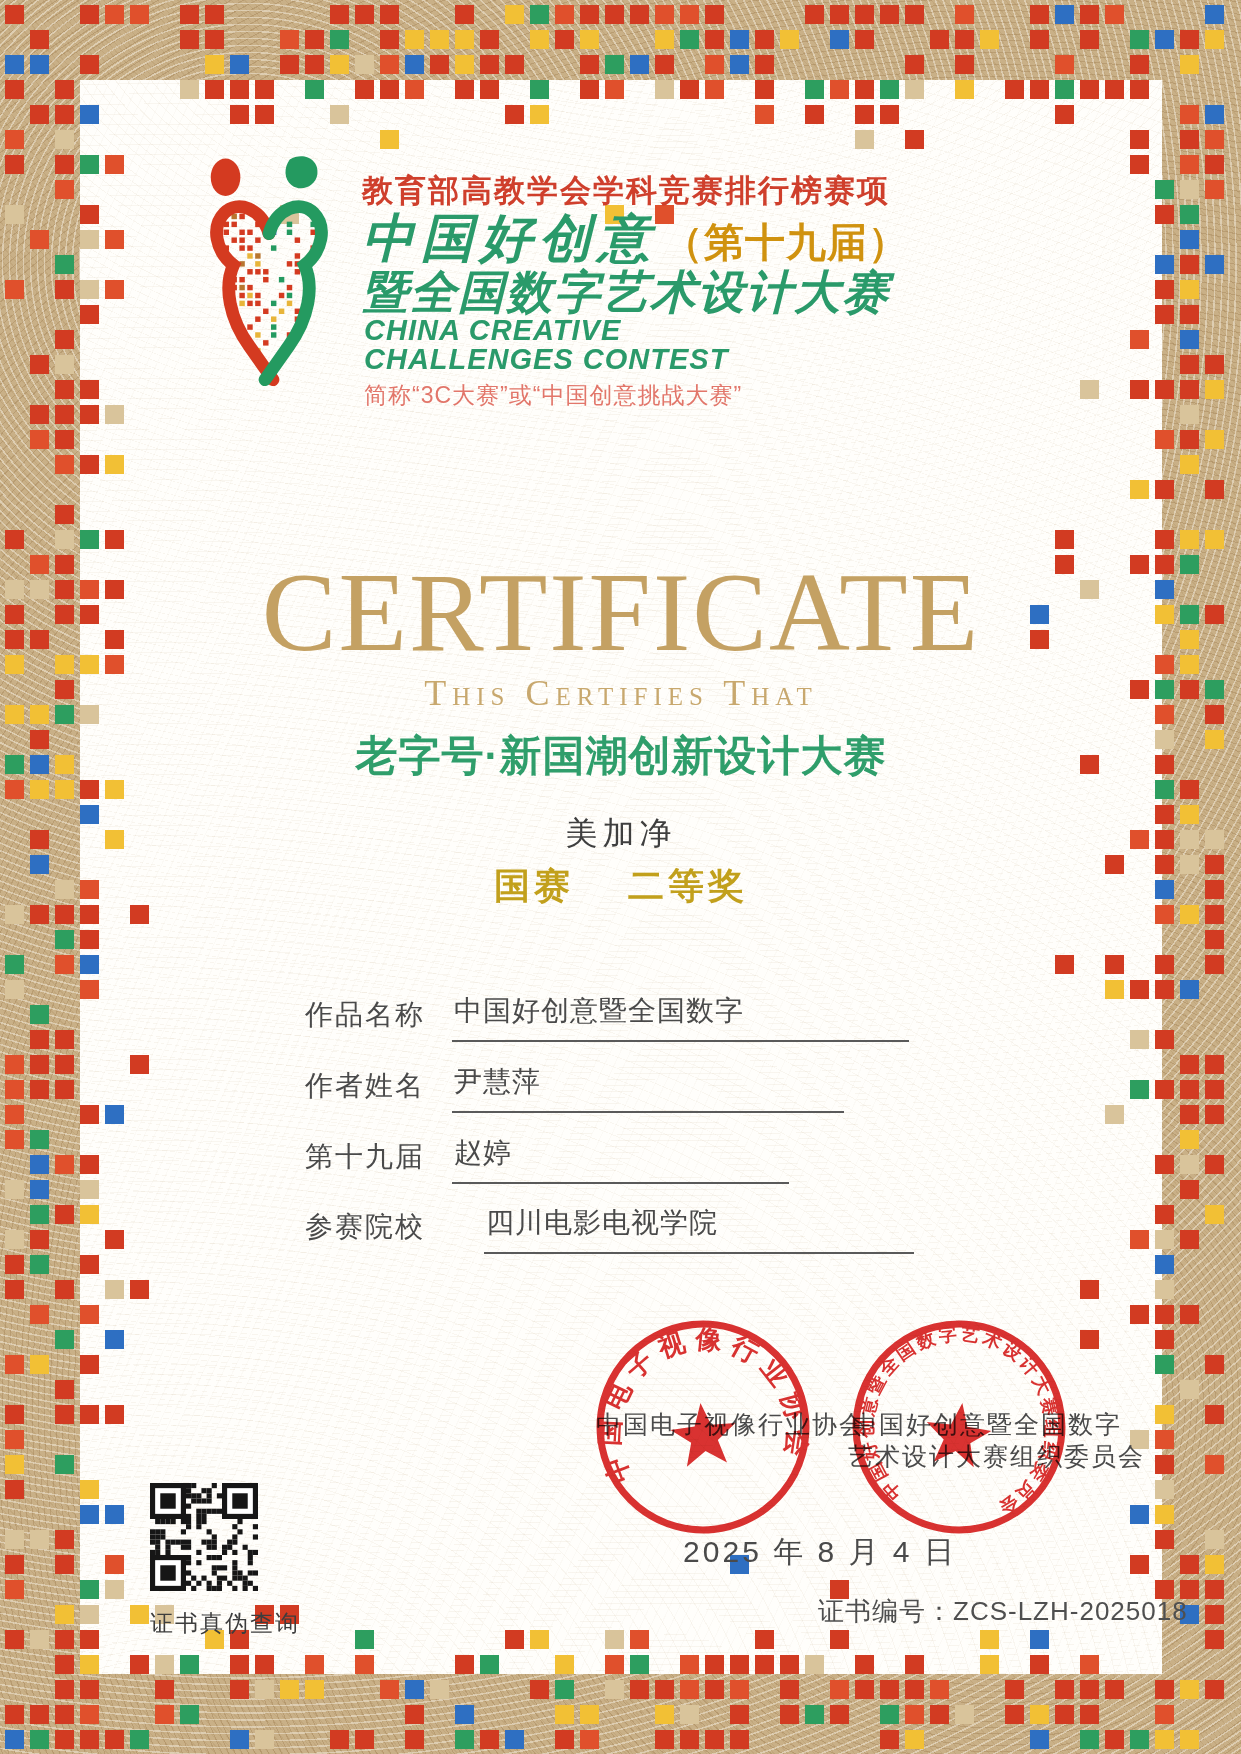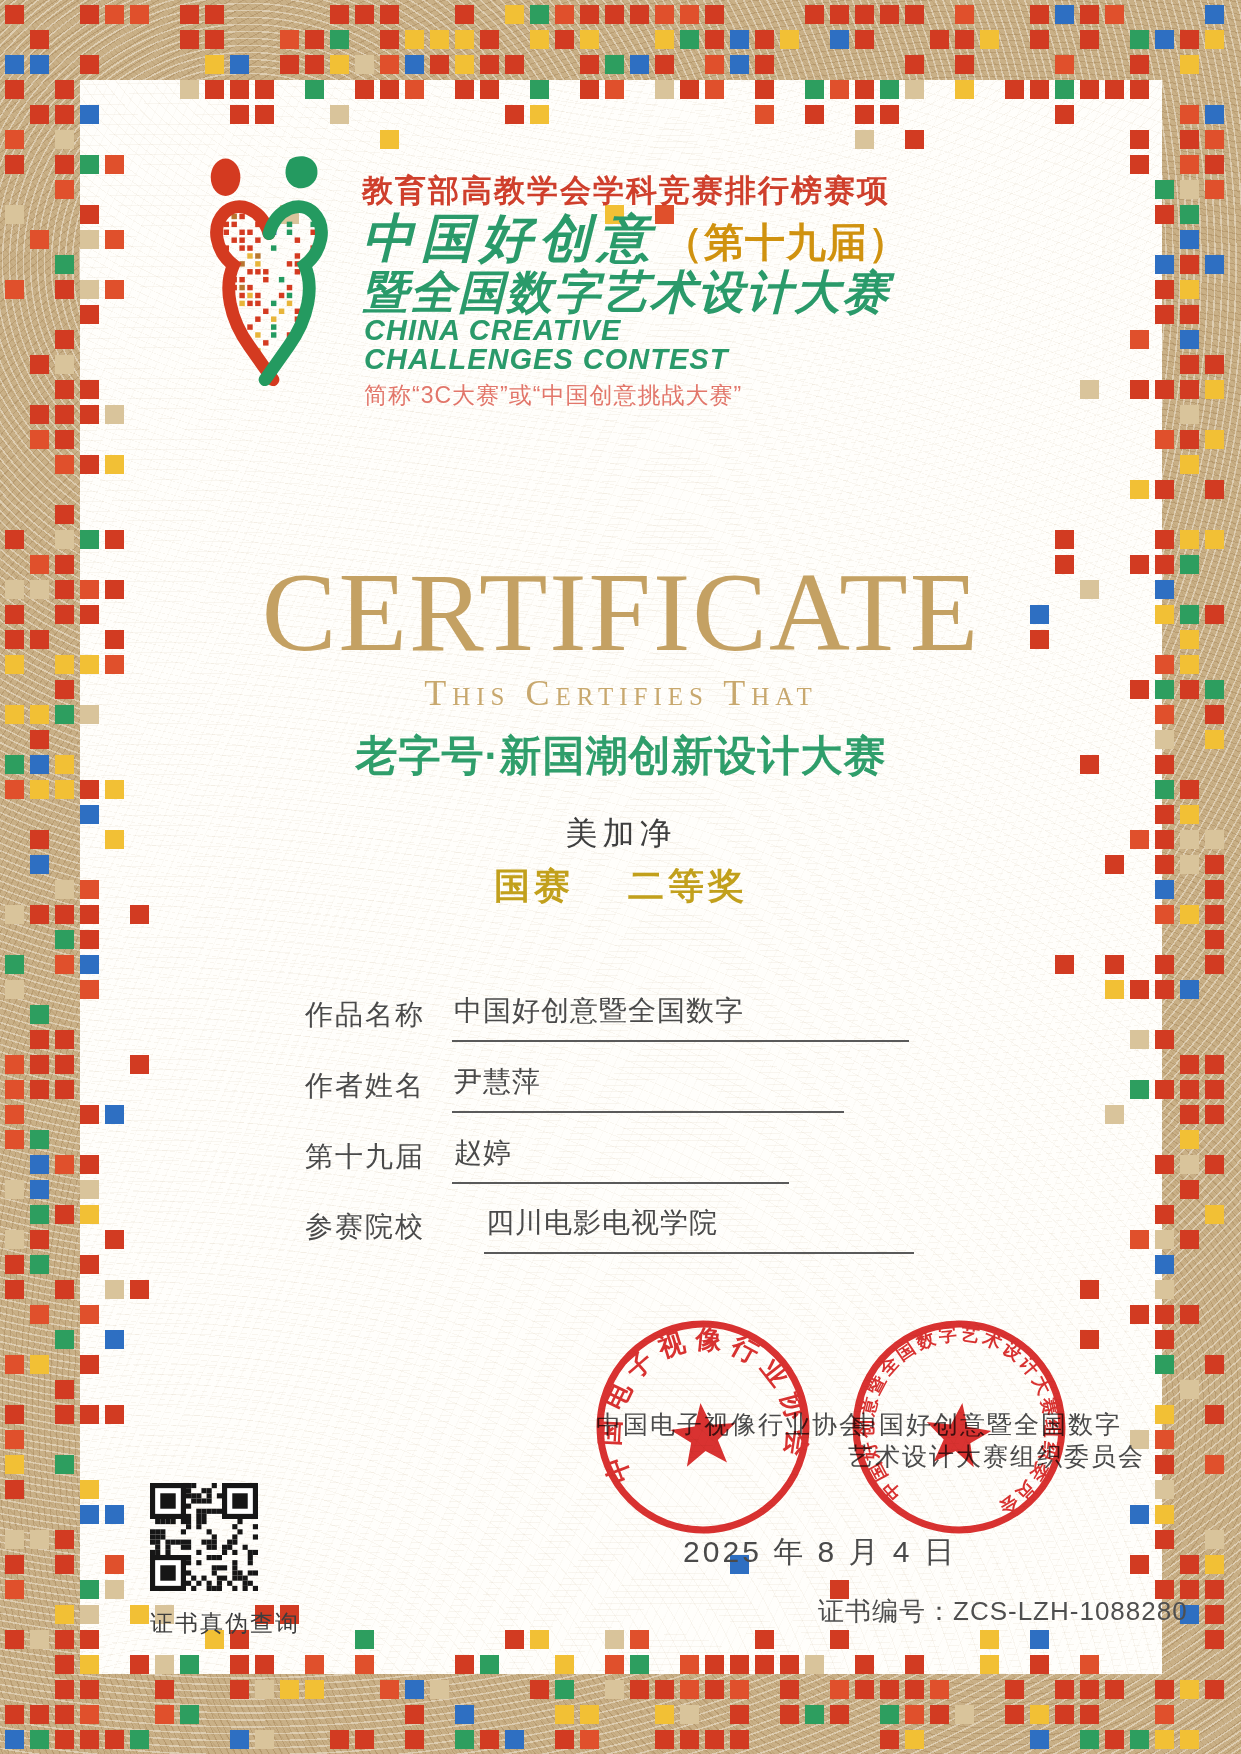--- a/index.html
+++ b/index.html
@@ -974,16 +974,16 @@
         <rect x="10" y="10" width="15" height="15" fill="#161616"></rect>
         <rect x="70" y="0" width="35" height="35"></rect>
         <rect x="75" y="5" width="25" height="25" fill="#fff"></rect>
         <rect x="80" y="10" width="15" height="15" fill="#161616"></rect>
         <rect x="0" y="70" width="35" height="35"></rect>
         <rect x="5" y="75" width="25" height="25" fill="#fff"></rect>
         <rect x="10" y="80" width="15" height="15" fill="#161616"></rect>
       </svg></div>
   <div class="abs qrLabel" style="left:150px;top:1608px;">证书真伪查询</div>
   <div class="abs certNo" style="left:818px;top:1594px;white-space:nowrap;">
-    <span>证书编号：</span><span>ZCS-LZH-1088280</span>
+    <span>证书编号：</span><span>ZCS-LZH-2025018</span>
   </div>
 
 </div>
 
 </body></html>

